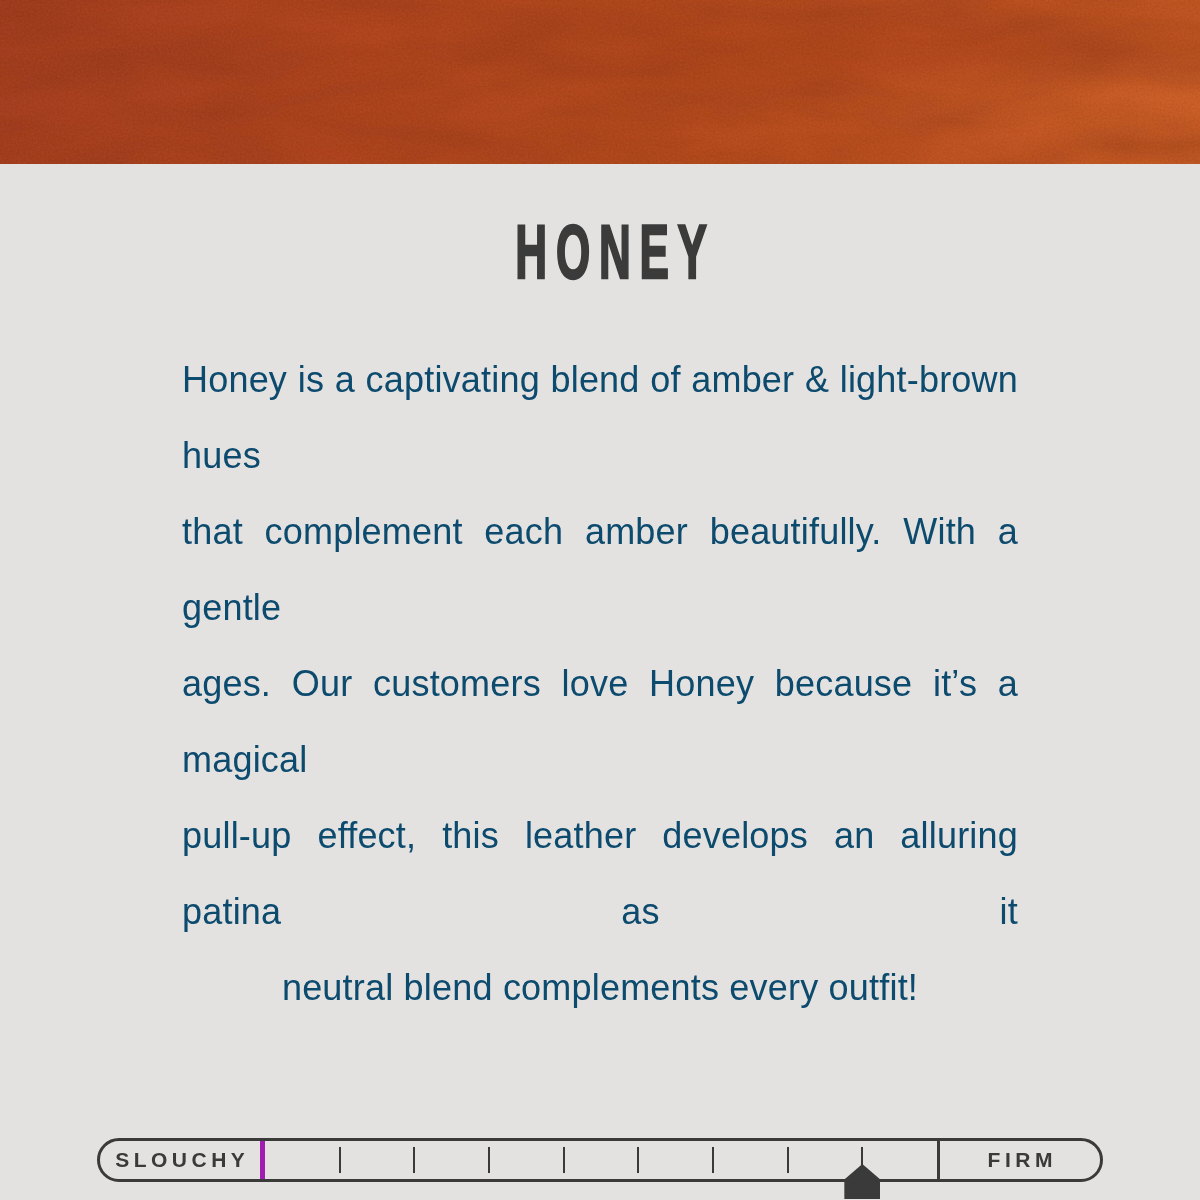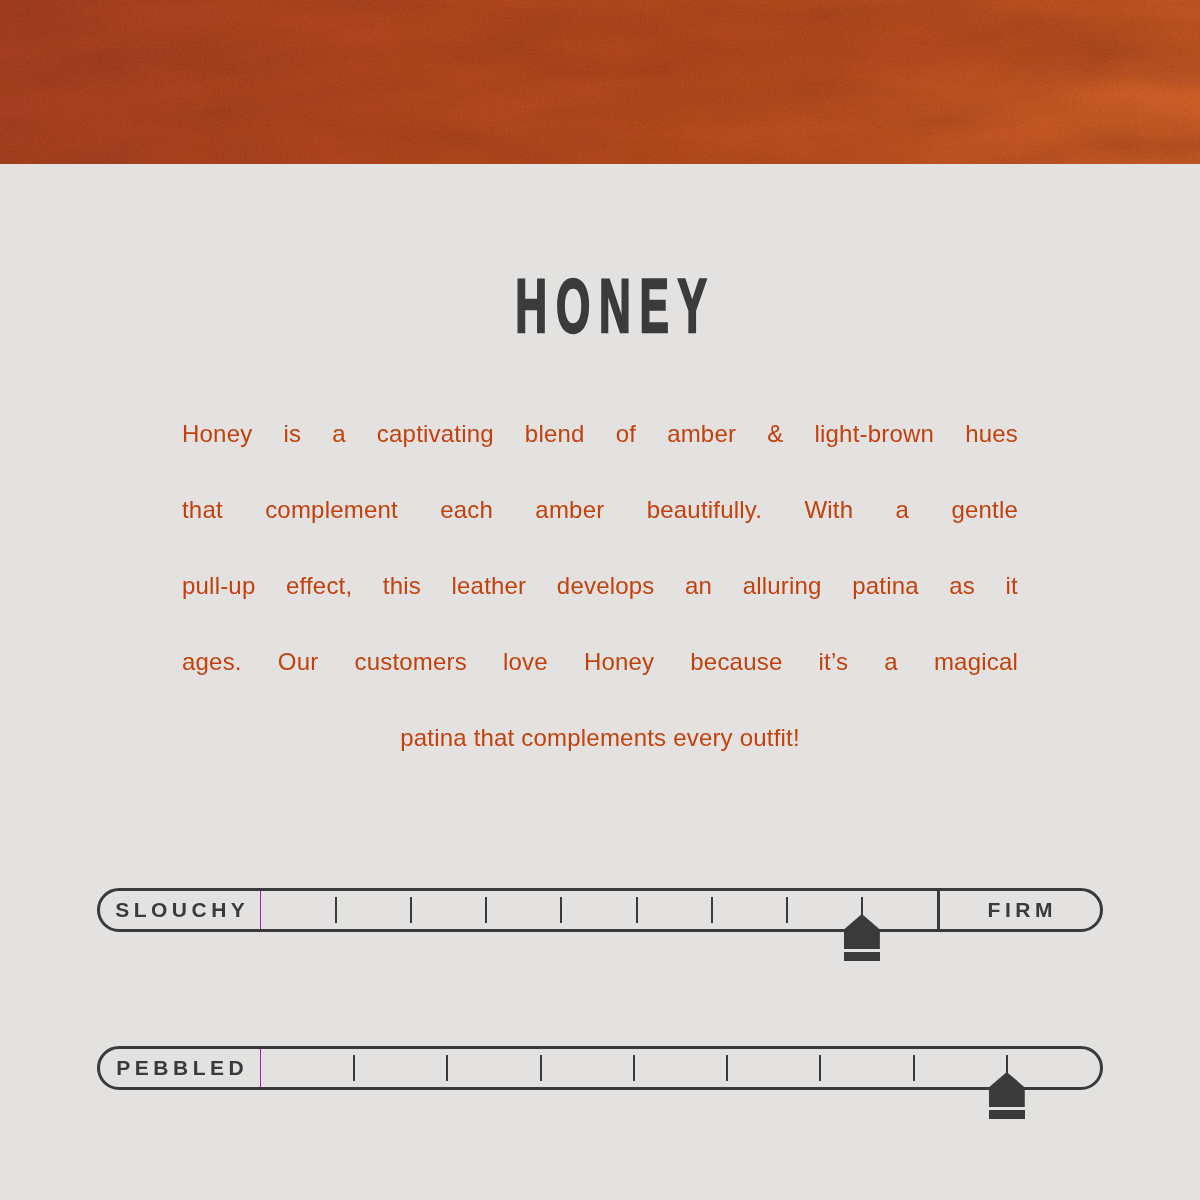--- a/index.html
+++ b/index.html
@@ -5,21 +5,21 @@
   html, body { margin: 0; padding: 0; }
   body {
     width: 1200px; height: 1200px;
     background: #e3e2e0;
     font-family: "Liberation Sans", sans-serif;
     overflow: hidden;
   }
   .banner { width: 1200px; height: 164px; line-height: 0; }
 
   .title-wrap {
-    margin-top: 104px;
+    margin-top: 50px;
     text-align: center;
     height: 76px; line-height: 76px; padding-left: 23px;
   }
   .title {
     display: inline-block;
     margin: 0;
     font-size: 76px;
     font-weight: bold;
     letter-spacing: 15px;
     padding-left: 15px;
@@ -27,24 +27,24 @@
     -webkit-text-stroke: 2.4px #3b3b3b;
     transform: scaleX(0.58);
     transform-origin: center;
     line-height: 76px;
     white-space: nowrap;
   }
 
   .desc {
     width: 836px;
     margin: 52px auto 0 auto;
-    font-size: 24px;
+    font-size: 36px;
     line-height: 76px;
     letter-spacing: 0.2px;
-    color: #c2410c;
+    color: #0c4a6e;
   }
   .desc .line { text-align: justify; text-align-last: justify; }
   .desc .line.last { text-align: center; text-align-last: center; }
 
   .scale {
     position: relative;
     width: 1006px;
     height: 44px;
     margin: 0 auto;
     border: 3px solid #3a3a3a;
@@ -52,21 +52,21 @@
     box-sizing: border-box;
     display: flex;
     background: transparent;
   }
   .scale-1 { margin-top: 112px; }
   .scale-2 { margin-top: 114px; }
   .scale-end {
     display: flex; align-items: center; justify-content: center;
     width: 160px; flex: 0 0 160px;
   }
-  .scale-end.left  { border-right: 1px solid #a21caf; }
+  .scale-end.left  { border-right: 5px solid #a21caf; }
   .scale-end.right { border-left: 3px solid #3a3a3a; justify-content: center; }
   .scale-label {
     font-size: 21px; font-weight: bold;
     letter-spacing: 4.5px; padding-left: 4.5px;
     color: #3a3a3a; white-space: nowrap;
   }
   .scale-track { position: relative; flex: 1 1 auto; }
   .tick {
     position: absolute; top: 50%;
     width: 2px; height: 26px;
@@ -142,23 +142,23 @@
   </svg>
 </div>
 
 <div class="title-wrap">
   <h1 class="title">HONEY</h1>
 </div>
 
 <div class="desc">
   <div class="line">Honey is a captivating blend of amber &amp; light-brown hues</div>
   <div class="line">that complement each amber beautifully. With a gentle</div>
+  <div class="line">ages. Our customers love Honey because it’s a magical</div>
   <div class="line">pull-up effect, this leather develops an alluring patina as it</div>
-  <div class="line">ages. Our customers love Honey because it’s a magical</div>
-  <div class="line last">patina that complements every outfit!</div>
+  <div class="line last">neutral blend complements every outfit!</div>
 </div>
 
 <div class="scale scale-1">
   <div class="scale-end left">
     <span class="scale-label">SLOUCHY</span>
   </div>
   <div class="scale-track">
     <div class="tick t1"></div>
     <div class="tick t2"></div>
     <div class="tick t3"></div>

